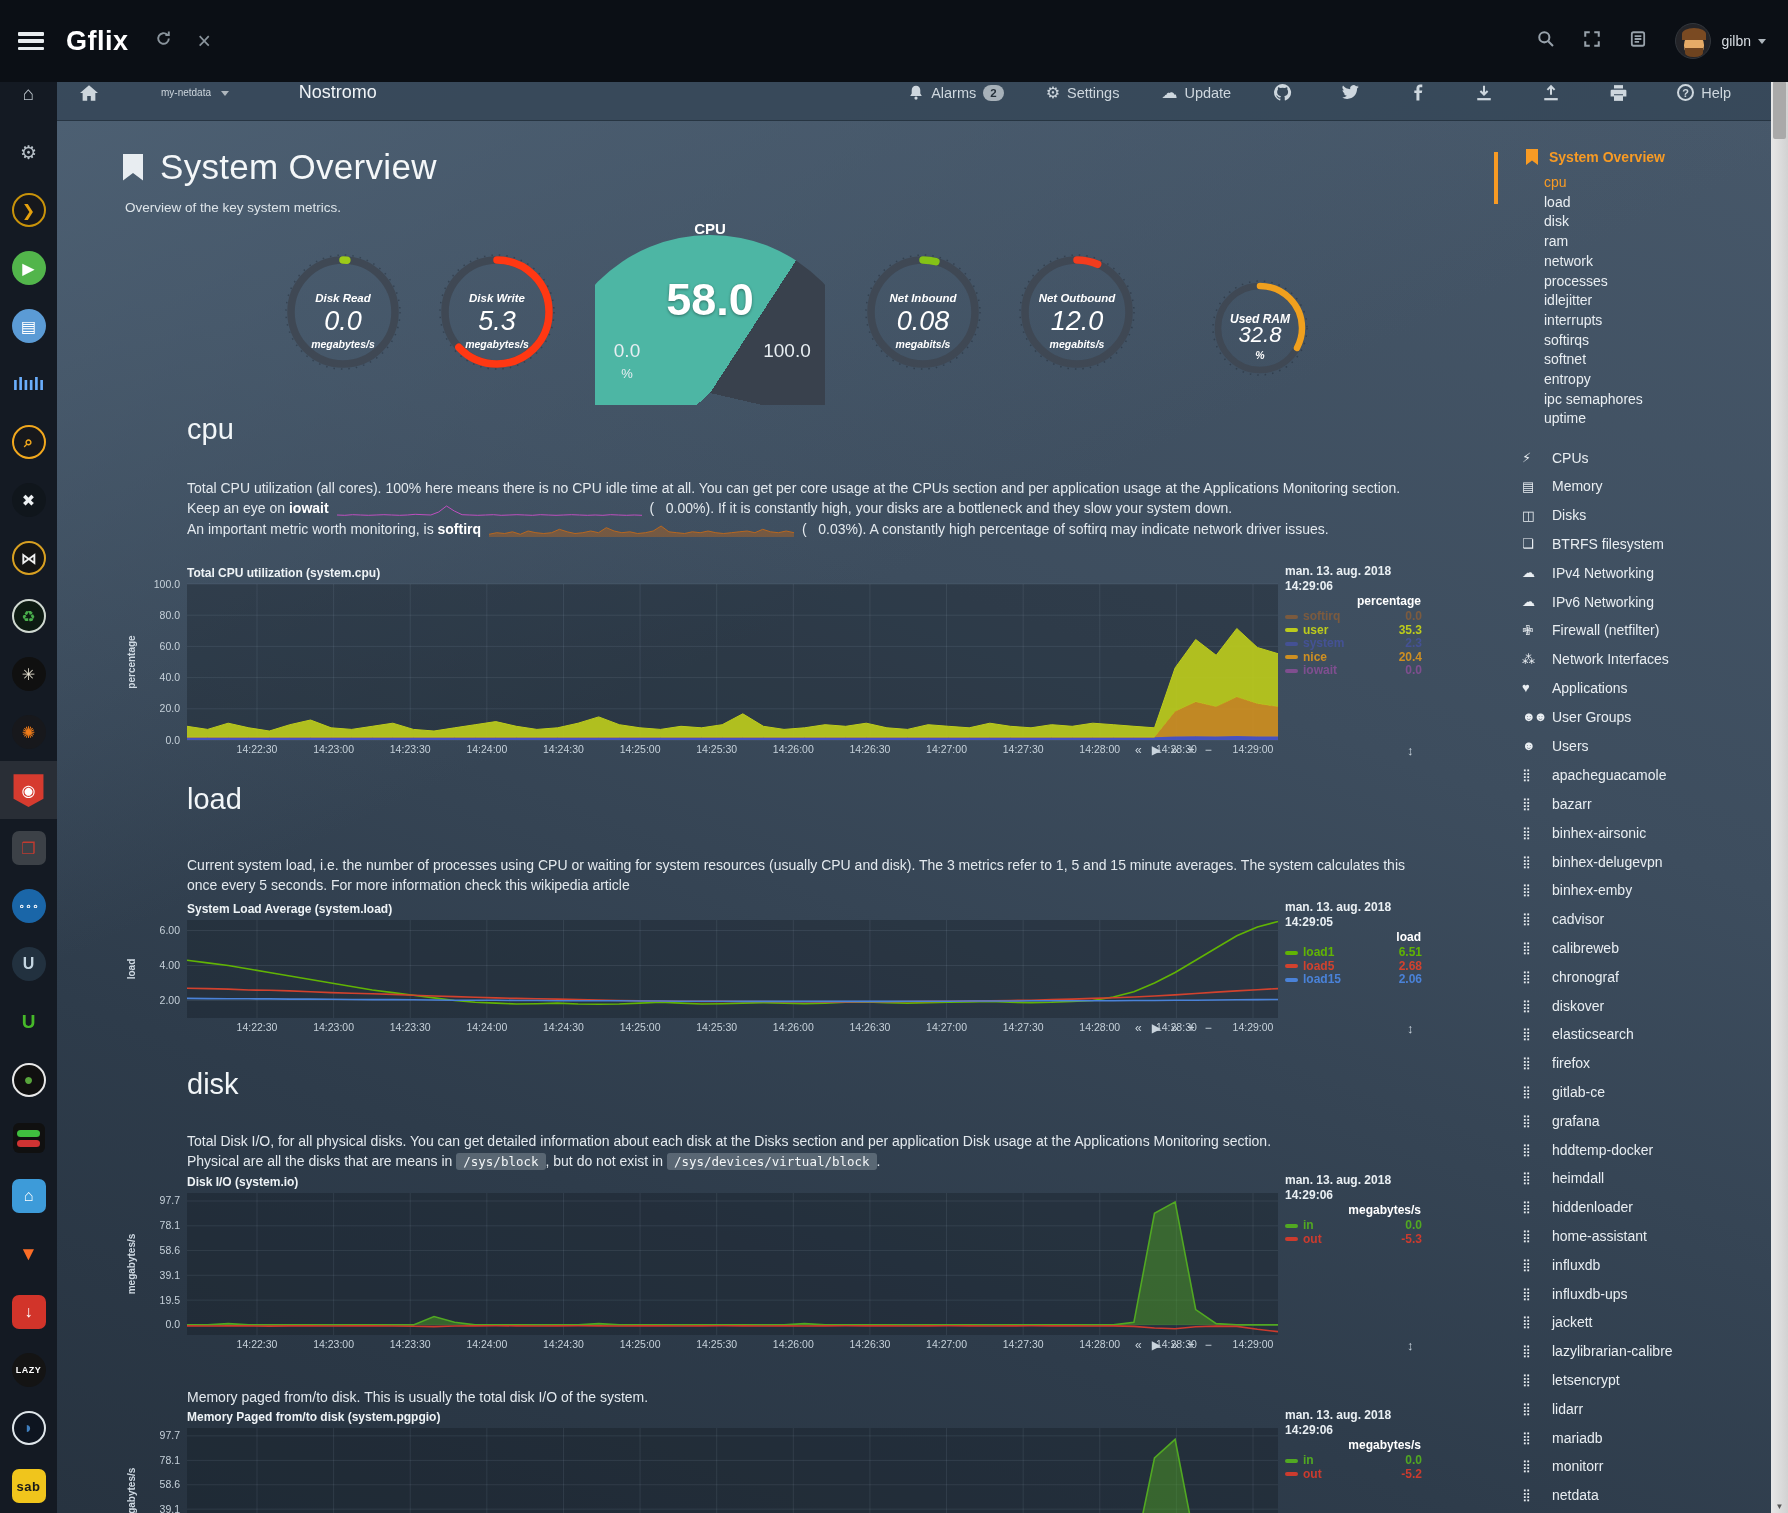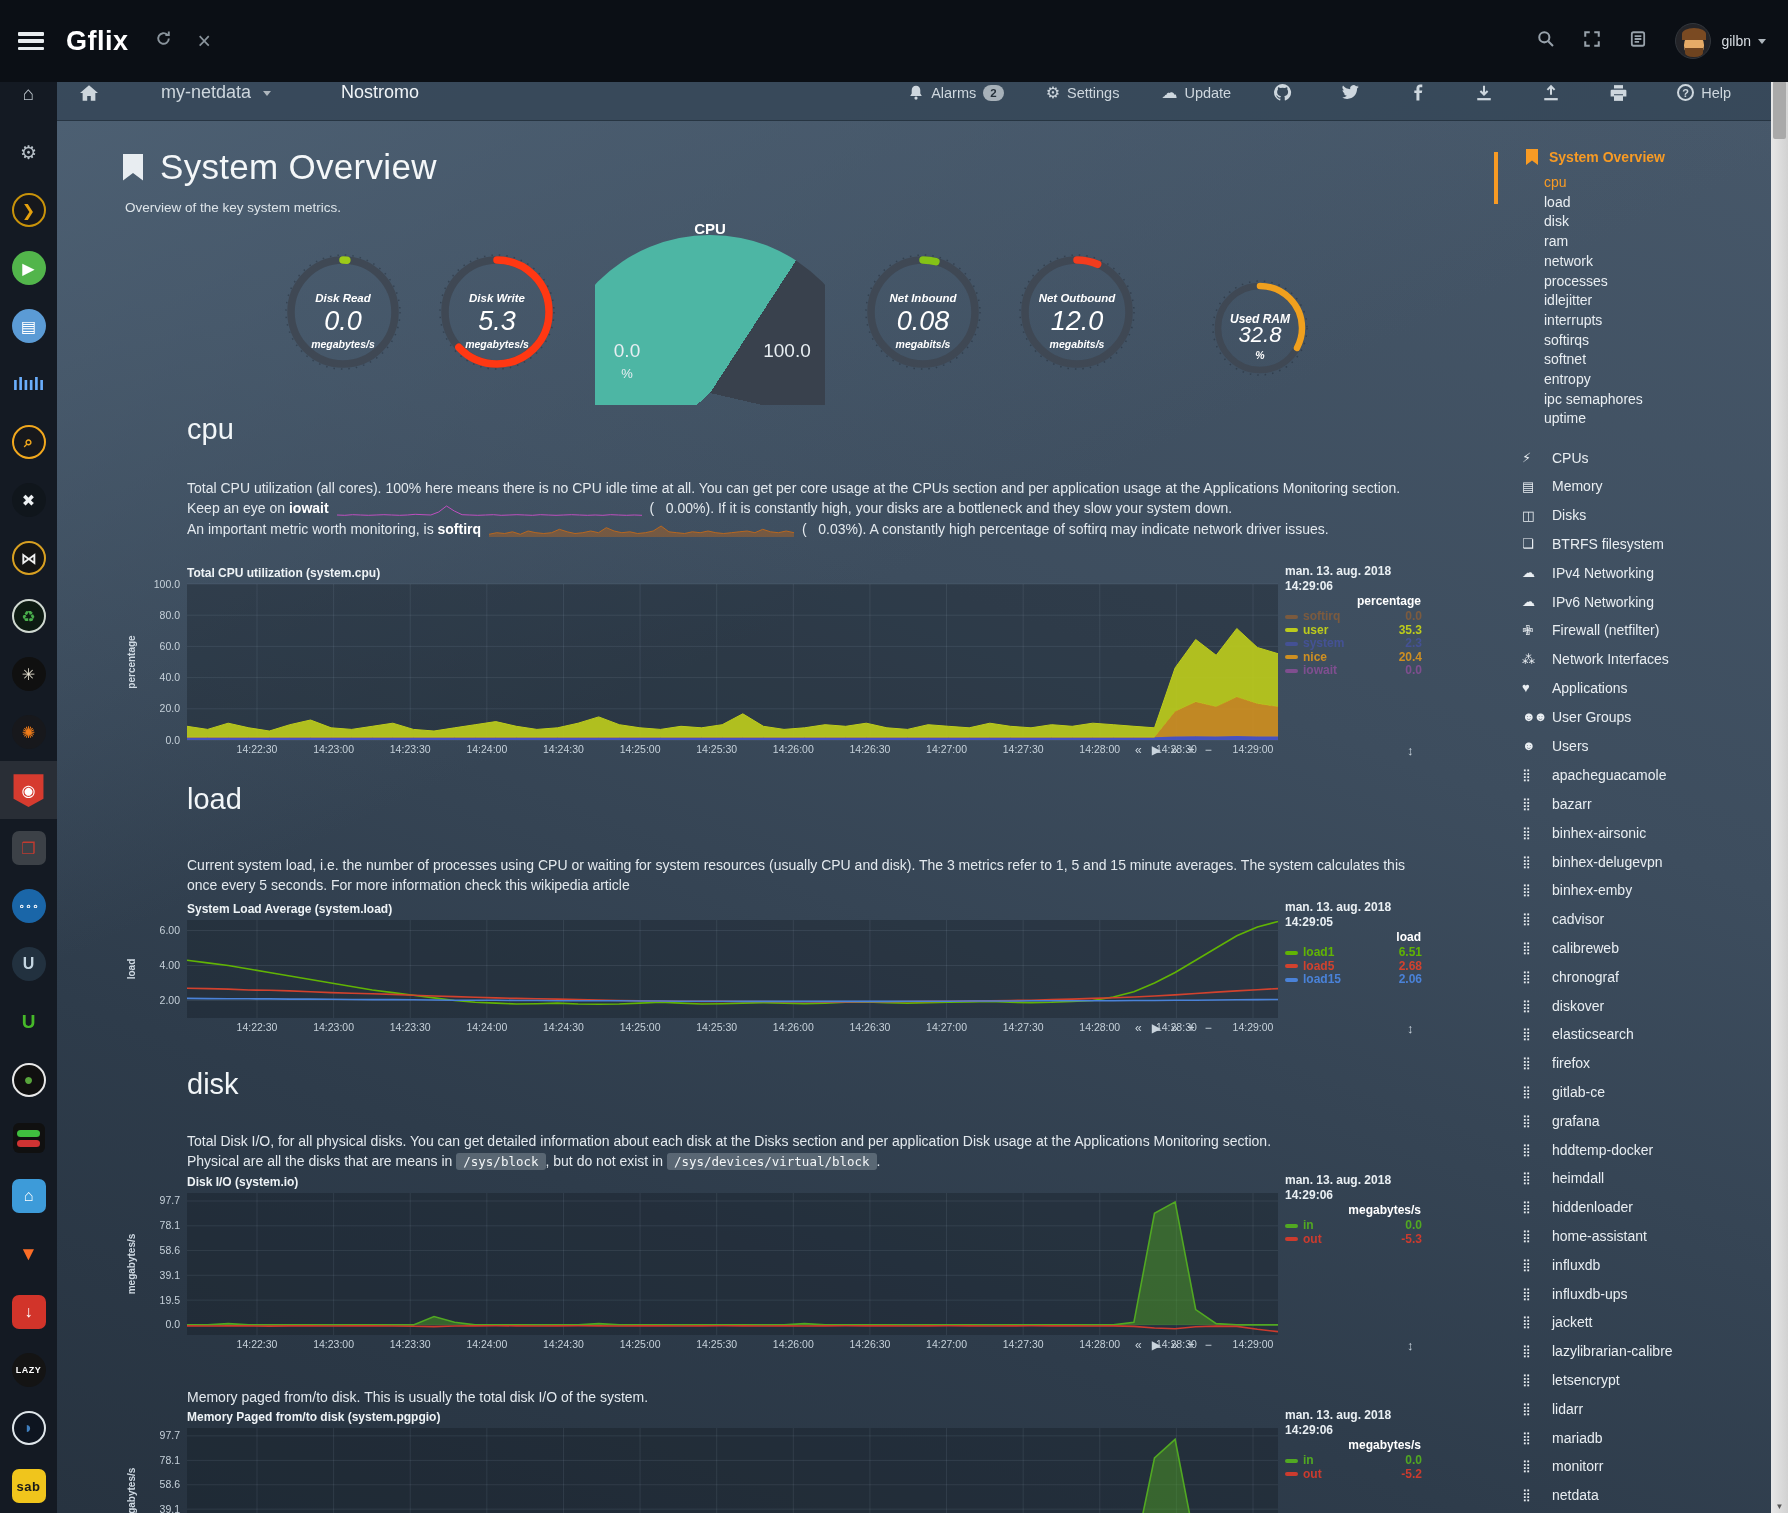--- a/index.html
+++ b/index.html
@@ -43,21 +43,21 @@
   .sb-thumb { position:absolute; left:2px; right:2px; top:16px; height:58px; background:#a9a9a9; border-radius:2px; }
 
   
   .main { position:absolute; left:57px; top:65px; right:17px; bottom:0; overflow:hidden;
     background:linear-gradient(155deg,#4d6073 0%,#43546600 40%),linear-gradient(200deg,#47586a 0%,#3d4d5e 40%,#2e3c4b 75%,#273340 100%); }
 
   
   .navbar { position:absolute; left:0; top:0; right:0; height:56px; background:rgba(54,71,88,.88);
     border-bottom:1px solid rgba(10,16,22,.35); display:flex; align-items:center; z-index:10; color:#cdd6dd; }
   .nb-home { margin-left:22px; cursor:pointer; display:flex; }
-  .nb-server { margin-left:62px; font-size:18px; color:#cdd6dd; cursor:pointer; }
+  .nb-server { margin-left:62px; font-size:10px; color:#cdd6dd; cursor:pointer; }
   .nb-host { margin-left:70px; font-size:18px; color:#f0f4f7; cursor:pointer; }
   .nb-right { margin-left:auto; display:flex; align-items:center; margin-right:40px; }
   .nb-link { display:flex; align-items:center; margin-left:42px; font-size:14.5px; color:#ced7de; cursor:pointer; }
   .nb-link svg, .nb-link .uni { margin-right:7px; }
   .uni { font-size:16px; line-height:1; }
   .badge { background:#a7b1b9; color:#26313a; font-size:11.5px; font-weight:bold; border-radius:9px;
     padding:2px 7px; margin-left:7px; }
   .qcircle { width:17px; height:17px; border:2px solid #ced7de; border-radius:50%; display:inline-flex;
     align-items:center; justify-content:center; font-size:11px; font-weight:bold; margin-right:7px; }
 
@@ -365,20 +365,21 @@
             <circle cx="48" cy="48" r="47" fill="none" stroke="rgba(10,16,22,.28)" stroke-width="1.5" stroke-dasharray="1.5 6"></circle>
             <circle cx="48" cy="48" r="42" fill="none" stroke="#3f4854" stroke-width="6.5"></circle>
             <circle cx="48" cy="48" r="42" fill="none" stroke="#f0a01e" stroke-width="6.5" stroke-linecap="round" stroke-dasharray="86.55716079170598 263.89378290154264" transform="rotate(-90 48 48)"></circle>
           </svg><div class="g-title">Used RAM</div><div class="g-value">32.8</div><div class="g-unit">%</div></div>
       </div>
     </div>
 
   <div class="cpu-gauge">
     <div class="cpu-pie" id="cpuPie" style="background: conic-gradient(from 228deg, rgb(77, 182, 164) 0deg, rgb(77, 182, 164) 165deg, rgb(57, 65, 77) 165deg, rgb(57, 65, 77) 235deg, transparent 235deg, transparent 360deg);"></div>
     <div class="cpu-g-title">CPU</div>
+    <div class="cpu-g-value">58.0</div>
     <div class="cpu-g-min">0.0</div>
     <div class="cpu-g-unit">%</div>
     <div class="cpu-g-max">100.0</div>
   </div>
 
   <div class="sec-head" style="top:348px;">cpu</div>
   <div class="sec-p" style="top:413px;">
     <span>Total CPU utilization (all cores). 100% here means there is no CPU idle time at all. You can get per core usage at the CPUs section and per application usage at the Applications Monitoring section.</span><br>
     <span>Keep an eye on </span><b>iowait</b>
     <svg class="spark" id="sparkIowait" width="305" height="16">

